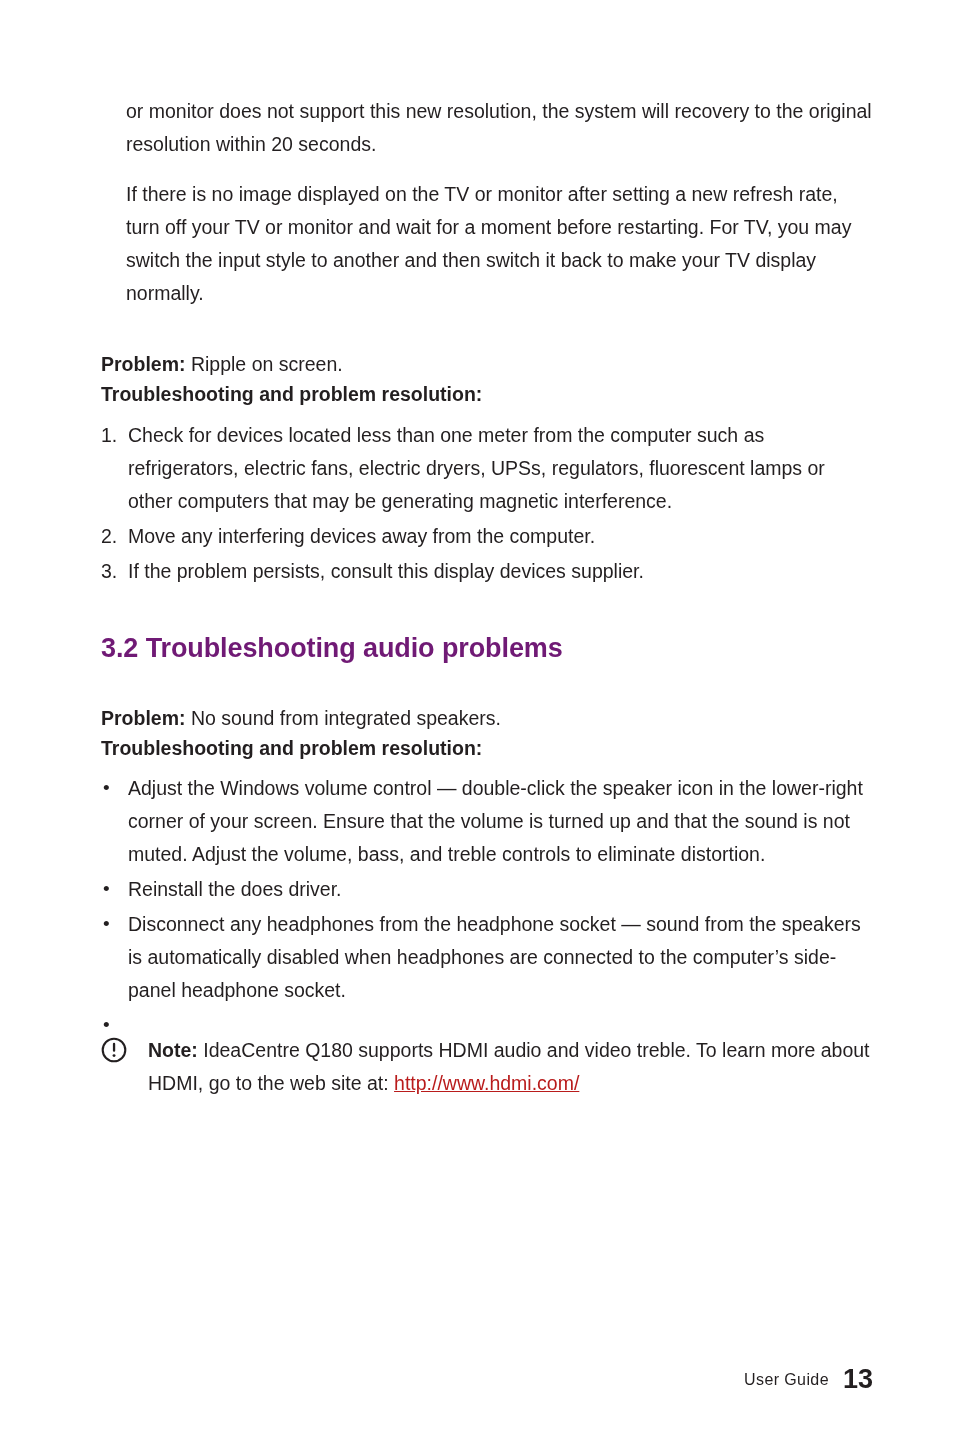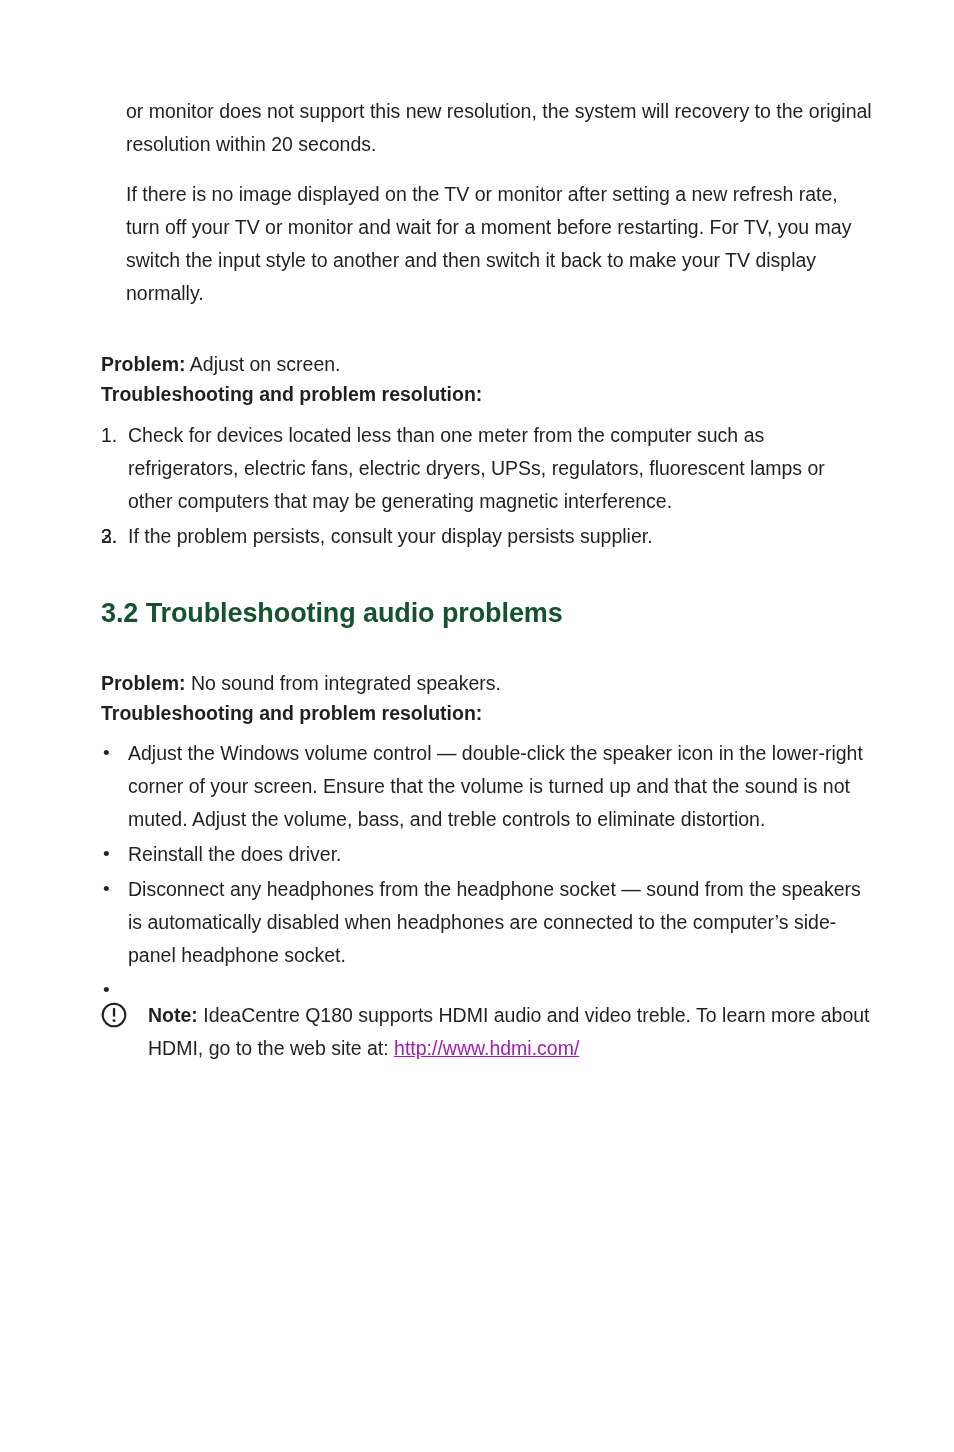--- a/index.html
+++ b/index.html
@@ -96,21 +96,21 @@
     position: absolute;
     left: 2px;
     top: -1px;
     font-size: 19px;
     line-height: 33px;
   }
 
   h2.section-head {
     font-size: 27px;
     font-weight: bold;
-    color: #14532d;
+    color: #701a75;
     margin: 45px 0 0 0;
     letter-spacing: -0.1px;
   }
 
   .note-block {
     margin-top: 27px;
     position: relative;
     padding-left: 47px;
     font-size: 19.5px;
     line-height: 33px;
@@ -120,21 +120,21 @@
     position: absolute;
     left: 0;
     top: 3px;
     width: 26px;
     height: 26px;
   }
   .note-block b {
     font-weight: bold;
   }
   .link {
-    color: #a21caf;
+    color: #b91c1c;
     text-decoration: underline;
   }
 
   .footer {
     position: absolute;
     left: 101px;
     top: 1364px;
     width: 772px;
     text-align: right;
     color: #231f20;
@@ -153,28 +153,28 @@
 </style>
 </head>
 <body>
 
 <div class="page">
   <div class="content">
 
     <p class="para-indent">or monitor does not support this new resolution, the system will recovery to the original resolution within 20 seconds.</p>
     <p class="para-indent">If there is no image displayed on the TV or monitor after setting a new refresh rate, turn off your TV or monitor and wait for a moment before restarting. For TV, you may switch the input style to another and then switch it back to make your TV display normally.</p>
 
-    <div class="label-bold problem-line"><span>Problem:</span><span class="normal"> Adjust on screen.</span></div>
+    <div class="label-bold problem-line"><span>Problem:</span><span class="normal"> Ripple on screen.</span></div>
 
     <div class="label-bold ts-line">Troubleshooting and problem resolution:</div>
 
     <ol class="num-list">
       <li><span class="marker">1.</span><span>Check for devices located less than one meter from the computer such as refrigerators, electric fans, electric dryers, UPSs, regulators, fluorescent lamps or other computers that may be generating magnetic interference.</span></li>
-      <li><span class="marker">2.</span></li>
-      <li><span class="marker">3.</span><span>If the problem persists, consult your display persists supplier.</span></li>
+      <li><span class="marker">2.</span><span>Move any interfering devices away from the computer.</span></li>
+      <li><span class="marker">3.</span><span>If the problem persists, consult this display devices supplier.</span></li>
     </ol>
 
     <h2 class="section-head">3.2 Troubleshooting audio problems</h2>
 
     <div class="label-bold problem-line"><span>Problem:</span><span class="normal"> No sound from integrated speakers.</span></div>
 
     <div class="label-bold ts-line">Troubleshooting and problem resolution:</div>
 
     <ul class="bullet-list">
       <li><span class="marker">•</span><span>Adjust the Windows volume control — double-click the speaker icon in the lower-right corner of your screen. Ensure that the volume is turned up and that the sound is not muted. Adjust the volume, bass, and treble controls to eliminate distortion.</span></li>
@@ -189,13 +189,16 @@
           <circle cx="13" cy="13" r="11.3" fill="none" stroke="#231f20" stroke-width="2.1"></circle>
           <rect x="11.9" y="5.8" width="2.3" height="9" rx="1.1" fill="#231f20"></rect>
           <circle cx="13.05" cy="18.6" r="1.45" fill="#231f20"></circle>
         </svg>
       </span>
       <b>Note:</b><span> IdeaCentre Q180 supports HDMI audio and video treble. To learn more about HDMI, go to the web site at: </span><span class="link">http://www.hdmi.com/</span>
     </div>
 
   </div>
 
+  <div class="footer">
+    <span class="guide">User Guide</span><span class="pagenum">13</span>
+  </div>
 </div>
 
 </body></html>

